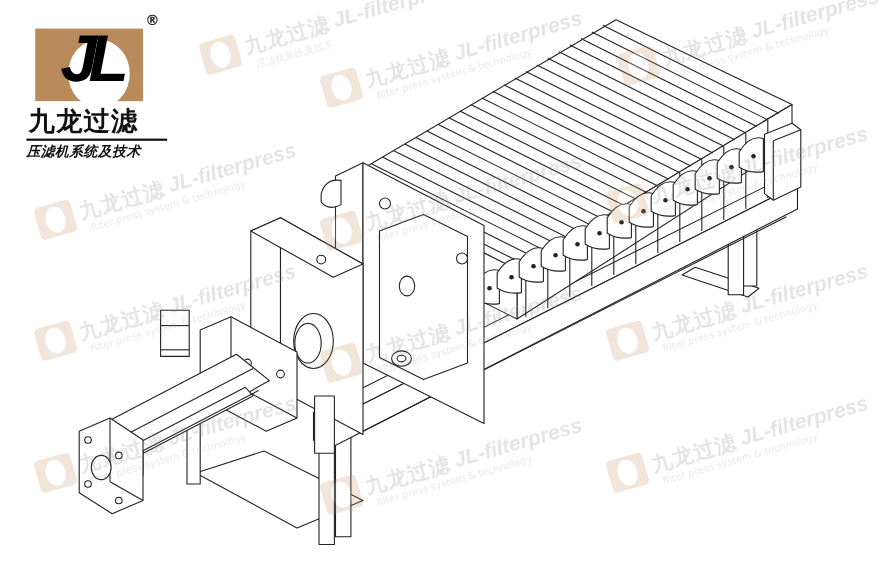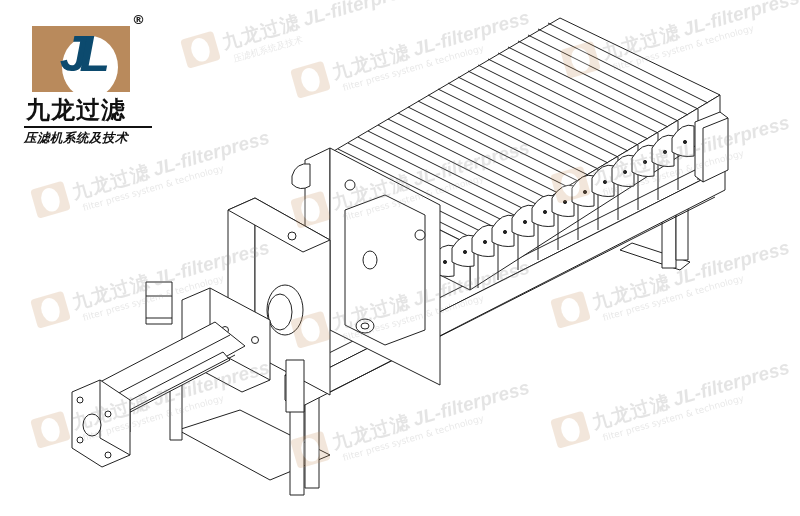--- a/index.html
+++ b/index.html
@@ -15,21 +15,21 @@
     .wm .wm-cn { font-family: "DejaVu Sans", sans-serif; font-weight: bold; font-size: 19px; color: #8a8a8a;
                  vertical-align: middle; margin-left: 6px; letter-spacing: 1px; }
     .wm .wm-en { font-family: "Liberation Sans", sans-serif; font-weight: bold; font-style: italic;
                  font-size: 19px; color: #8a8a8a; vertical-align: middle; margin-left: 4px; }
     .wm .wm-sub { display: block; margin-left: 46px; font-size: 9px; color: #999; margin-top: -3px; }
     .logo { position: absolute; left: 22px; top: 12px; width: 130px; height: 140px; }
     .logo-box { position: absolute; left: 10px; top: 14px; width: 98px; height: 66px; background: #b98a5c; }
     .logo-circle { position: absolute; left: 30px; top: 10px; width: 56px; height: 62px; background: #fff; border-radius: 50%; }
     .logo-jl { position: absolute; left: 33px; top: 14px; width: 52px; text-align: center;
                font-family: "Liberation Sans", sans-serif; font-style: italic; font-weight: bold;
-               font-size: 50px; color: #0c4a6e; letter-spacing: -8px; line-height: 56px; }
+               font-size: 60px; color: #000000; letter-spacing: -8px; line-height: 56px; }
     .logo-reg { position: absolute; left: 110px; top: 0px; font-size: 13px; font-weight: bold; color: #222; }
     .logo-name { position: absolute; left: 4px; top: 82px; width: 124px; font-size: 24px; font-weight: bold;
                  color: #111; letter-spacing: 1px; }
     .logo-rule { position: absolute; left: 2px; top: 114px; width: 128px; height: 2px; background: #111; }
     .logo-tag { position: absolute; left: 2px; top: 118px; width: 128px; font-size: 12.5px; font-style: italic;
                 font-weight: bold; color: #111; letter-spacing: 0.5px; }
   </style>
 </head>
 <body>
 

